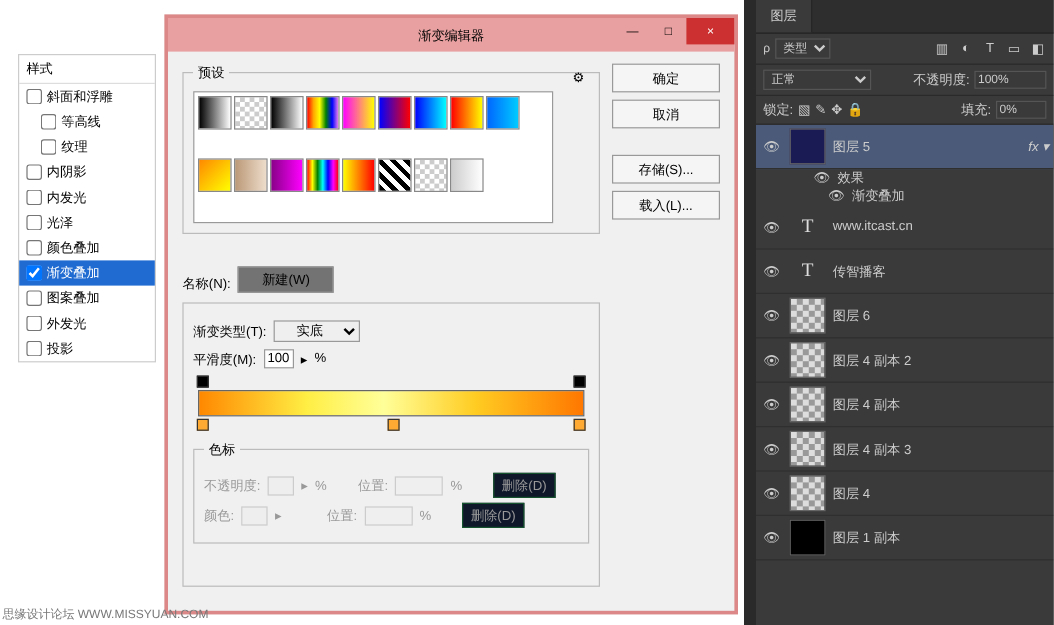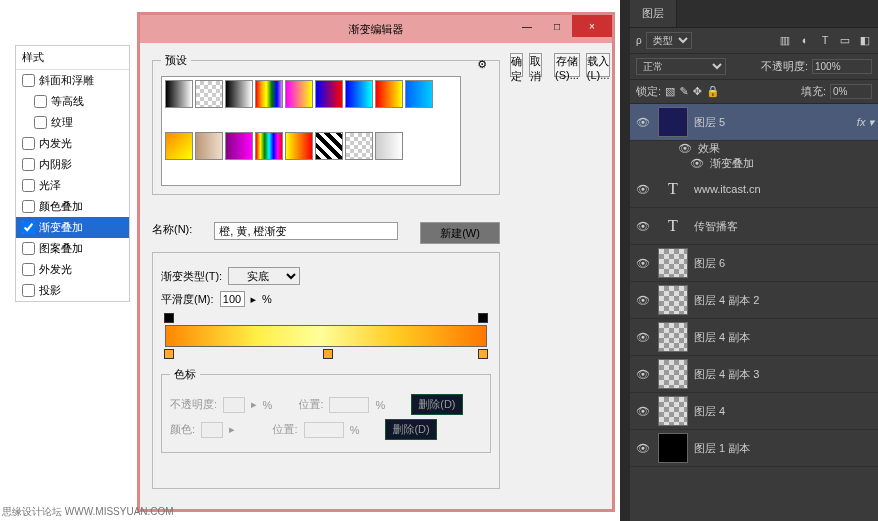--- a/index.html
+++ b/index.html
@@ -10,28 +10,28 @@
 .style-row{padding:3px 6px;display:flex;align-items:center}
 .style-row input{margin-right:4px}
 .style-row.selected{background:#206bd1;color:#fff}
 .dialog{position:absolute;left:137px;top:12px;width:478px;height:500px;border:3px solid #d88;background:#f0f0f0}
 .titlebar{background:#e8a0a0;height:28px;display:flex;align-items:center;justify-content:center;position:relative}
 .titlebar .btns{position:absolute;right:0;top:0;display:flex}
 .titlebar .btn{width:30px;height:22px;display:flex;align-items:center;justify-content:center;font-size:10px}
 .titlebar .close{background:#cc3030;color:#fff;width:40px}
 .dlg-body{padding:10px 12px;display:flex;gap:10px}
 .dlg-left{flex:1}
-.dlg-right{width:90px;display:flex;flex-direction:row;gap:6px}
+.dlg-right{width:90px;display:flex;flex-direction:column;gap:6px}
 .dlg-right button{height:24px;border:1px solid #999;background:#f5f5f5}
 fieldset{border:1px solid #bbb;padding:8px;margin-bottom:27px}
 legend{padding:0 4px}
 .presets{display:flex;flex-wrap:wrap;gap:0;background:#fff;border:1px solid #999;width:300px;height:110px;padding:2px;overflow:auto}
 .swatch{width:28px;height:28px;border:1px solid #888;margin:1px}
 .gear{float:right;margin-top:-18px;margin-right:4px}
-.name-row{display:flex;align-items:flex-start;gap:22px;margin:8px 0}
+.name-row{display:flex;align-items:flex-end;gap:6px;margin:8px 0}
 .name-row input{flex:1;border:1px solid #999;padding:2px 4px}
 .name-row button{width:80px;height:22px;border:1px solid #999;background:#737373}
 .type-row,.smooth-row{display:flex;align-items:center;gap:6px;margin:6px 0}
 select{border:1px solid #999;padding:1px 14px}
 .num-in{width:25px;border:1px solid #999;padding:1px 2px;text-align:center}
 .grad-bar{height:22px;border:1px solid #666;margin:18px 4px;position:relative;background:linear-gradient(90deg,#ff8800 0%,#ffee44 28%,#ffff99 48%,#ffcc22 72%,#ff7700 100%)}
 .stop{position:absolute;width:10px;height:10px;border:1px solid #333}
 .stop.top{top:-13px;background:#000}
 .stop.bot{bottom:-13px;background:#ffaa33}
 .color-stop-fs{margin-top:20px}
@@ -76,25 +76,25 @@
   <div class="style-row" style="padding-left:18px">
       <input type="checkbox" style="">
       <span>等高线</span>
     </div>
   <div class="style-row" style="padding-left:18px">
       <input type="checkbox" style="">
       <span>纹理</span>
     </div>
   <div class="style-row">
       <input type="checkbox" style="">
+      <span>内阴影</span>
+    </div>
+  <div class="style-row">
+      <input type="checkbox" style="">
       <span>内发光</span>
-    </div>
-  <div class="style-row">
-      <input type="checkbox" style="">
-      <span>内阴影</span>
     </div>
   <div class="style-row">
       <input type="checkbox" style="">
       <span>光泽</span>
     </div>
   <div class="style-row">
       <input type="checkbox" style="">
       <span>颜色叠加</span>
     </div>
   <div class="style-row selected">
@@ -144,21 +144,20 @@
           <div class="swatch" style="background:linear-gradient(90deg,#808,#f0f)"></div>
           <div class="swatch" style="background:linear-gradient(90deg,red,yellow,green,cyan,blue,magenta,red)"></div>
           <div class="swatch" style="background:linear-gradient(90deg,#ff0,#f00)"></div>
           <div class="swatch" style="background:repeating-linear-gradient(45deg,#000 0 4px,#fff 4px 8px)"></div>
           <div class="swatch" style="background:repeating-conic-gradient(#ccc 0 25%,#fff 0 50%) 0 0/8px 8px"></div>
           <div class="swatch" style="background:linear-gradient(90deg,#ccc,#fff)"></div>
         </div>
       </fieldset>
       <div class="name-row">
         <span>名称(N):</span>
-        <input value="橙, 黄, 橙渐变" style="">
         <button>新建(W)</button>
       </div>
       <fieldset>
         <div class="type-row">
           <span>渐变类型(T):</span>
           <select><option>实底</option></select>
         </div>
         <div class="smooth-row">
           <span>平滑度(M):</span>
           <input class="num-in" value="100" style="">

